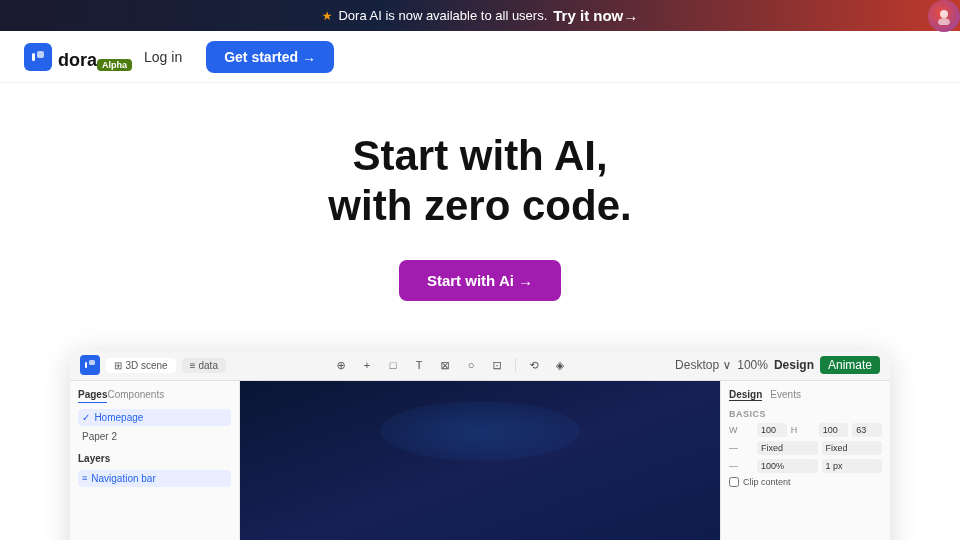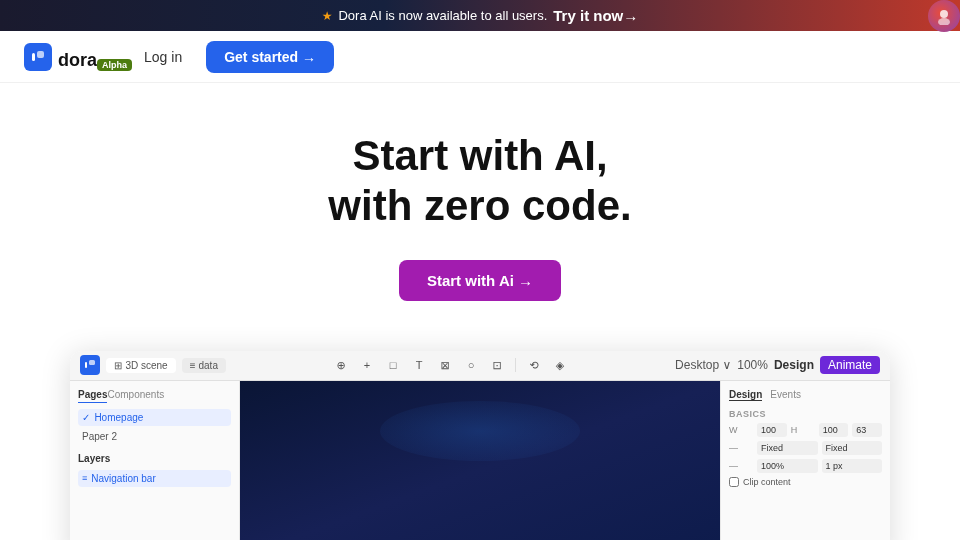--- a/index.html
+++ b/index.html
@@ -207,21 +207,21 @@
 
     .toolbar-right {
       display: flex;
       align-items: center;
       gap: 6px;
       font-size: 12px;
       color: #555;
     }
     .toolbar-right .design-tab { color: #333; font-weight: 600; }
     .toolbar-right .animate-tab {
-      background: #6d28d9;
+      background: #15803d;
       color: #fff;
       padding: 2px 8px;
       border-radius: 4px;
     }
 
     .editor-body {
       display: flex;
       height: 178px;
     }
     .editor-left {

